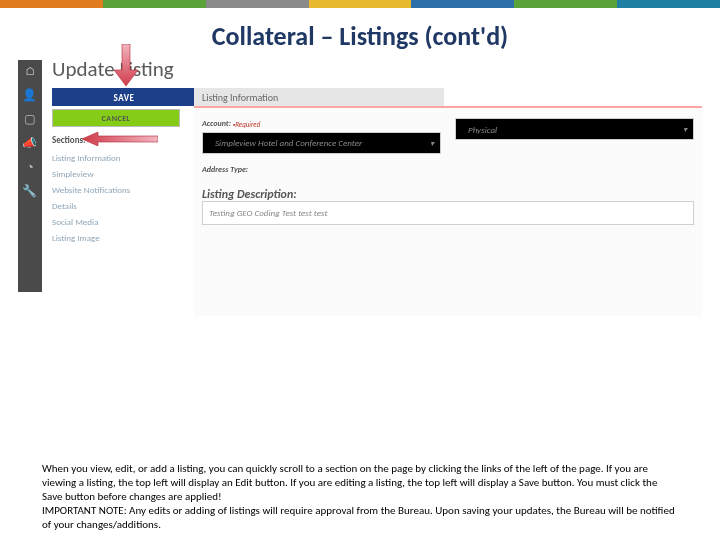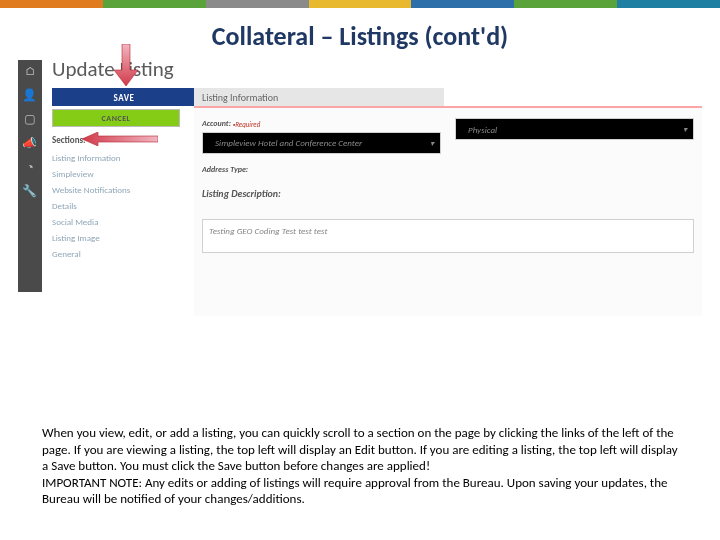--- a/index.html
+++ b/index.html
@@ -159,28 +159,28 @@
     position: relative;
   }
   .sel::after {
     content: "▾";
     position: absolute;
     right: 6px;
     color: #888;
     font-size: 8px;
   }
   .desc-label {
-    font-size: 10px;
-    color: #555;
-    font-weight: 700;
-    margin-bottom: 19px;
+    font-size: 12px;
+    color: #555;
+    font-weight: 700;
+    margin-bottom: 0;
   }
   .desc-box {
     width: 100%;
-    height: 34px;
+    height: 24px;
     background: #fff;
     border: 1px solid #d0d0d0;
     font-size: 9px;
     color: #888;
     padding: 5px 6px;
   }
   .arrow1 {
     position: absolute;
     left: 90px;
     top: -16px;
@@ -189,24 +189,24 @@
   }
   .arrow2 {
     position: absolute;
     left: 64px;
     top: 72px;
     width: 76px;
     height: 14px;
   }
   .bodytext {
     position: absolute;
-    bottom: 32px;
+    bottom: 8px;
     left: 42px;
     right: 42px;
-    font-size: 13px;
+    font-size: 11px;
     line-height: 1.28;
     color: #000;
   }
 </style>
 </head>
 <body>
 
 <div class="topbar">
   <div style="background:#e07b1f"></div>
   <div style="background:#5aa33a"></div>
@@ -257,21 +257,20 @@
     <path d="M76 4 L16 4 L16 0 L0 7 L16 14 L16 10 L76 10 Z" fill="url(#g2)" stroke="#b02a38" stroke-width="0.6"></path>
   </svg>
 
   <div class="sections-list">
     <div>Listing Information</div>
     <div>Simpleview</div>
     <div>Website Notifications</div>
     <div>Details</div>
     <div>Social Media</div>
     <div>Listing Image</div>
-    <div>General</div>
   </div>
 
   <div class="info-header">Listing Information</div>
 
   <div class="form-area">
     <div class="row">
       <div class="field">
         <div class="field-label">
           <span>Account:</span> <span class="req">▪<span>Required</span></span>
         </div>

